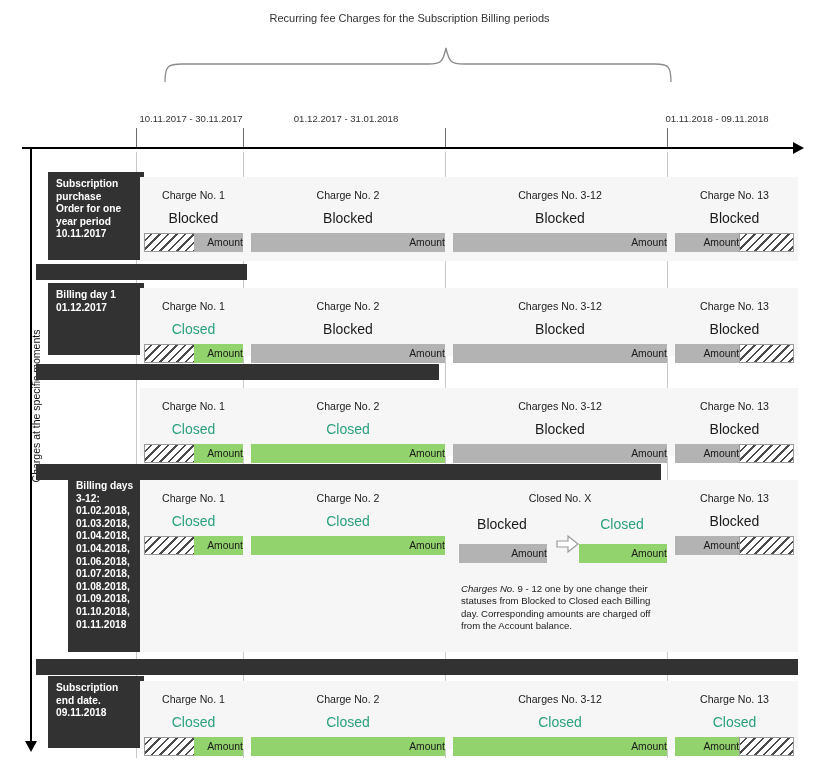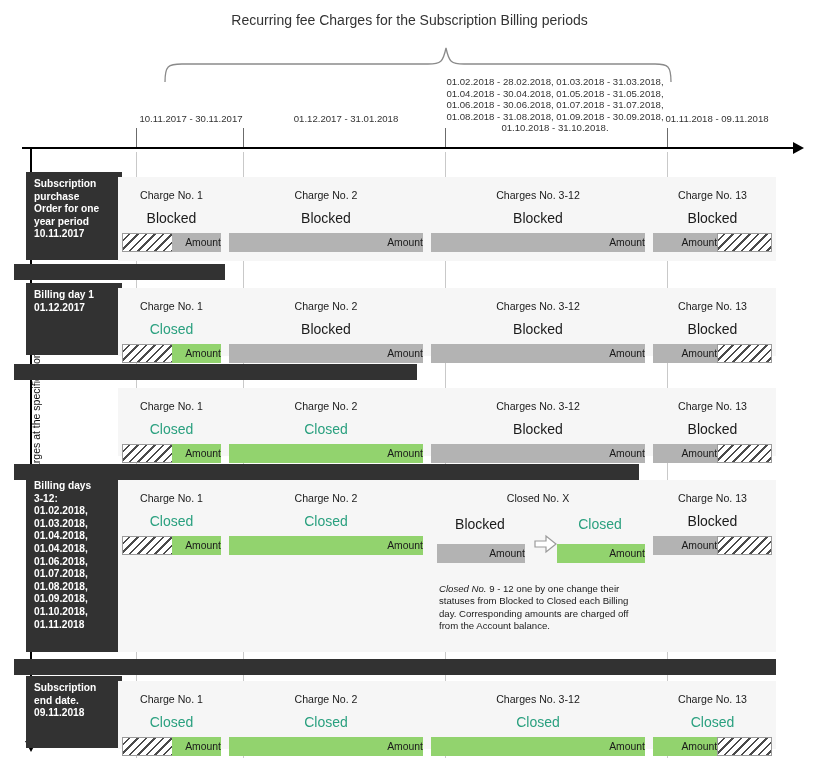--- a/index.html
+++ b/index.html
@@ -8,21 +8,21 @@
     width: 819px; height: 766px;
     background: #ffffff;
     font-family: "Liberation Sans", sans-serif;
     color: #1a1a1a;
   }
   #stage { position: relative; width: 819px; height: 766px; overflow: hidden; }
 
   
   .top-title {
     position: absolute; left: 0; top: 12px; width: 819px;
-    text-align: center; font-size: 14px; color: #333;
+    text-align: center; font-size: 11px; color: #333;
   }
 
   
   .brace { position: absolute; left: 160px; top: 30px; }
 
   
   .period {
     position: absolute; text-align: center; font-size: 9.6px; color: #333;
     line-height: 11.6px; white-space: pre-line;
   }
@@ -62,21 +62,21 @@
   .tick {
     position: absolute; top: 128px; width: 1px; height: 20px; background: #6b6b6b;
   }
 
   
   .col-sep {
     position: absolute; top: 152px; width: 1px; height: 606px; background: #c9c9c9;
   }
 
   
-  .row { position: absolute; left: 14px; width: 762px; }
+  .row { position: absolute; left: 36px; width: 762px; }
   .row-darkbar {
     position: absolute; left: 0; top: 0; height: 16px;
     background: #323232;
   }
   .row-label {
     position: absolute; left: 12px;
     width: 96px; background: #323232; color: #ffffff;
     font-size: 10.2px; font-weight: bold; line-height: 12.6px;
     padding: 6px 6px 6px 8px; white-space: pre-line;
   }
@@ -122,25 +122,20 @@
 
   <div class="top-title">Recurring fee Charges for the Subscription Billing periods</div>
 
   <svg class="brace" width="520" height="55">
     <path d="M5,52 C5,36 8,34 22,34 L268,34 C281,34 283,32 286,18
              C289,32 291,34 304,34 L495,34 C508,34 511,36 511,52" fill="none" stroke="#8a8a8a" stroke-width="1.3"></path>
   </svg>
 
   <div class="period" id="period-0">10.11.2017 - 30.11.2017</div>
   <div class="period" id="period-1">01.12.2017 - 31.01.2018</div>
-  <div class="period" id="period-2">01.02.2018 - 28.02.2018, 01.03.2018 - 31.03.2018,
-01.04.2018 - 30.04.2018, 01.05.2018 - 31.05.2018,
-01.06.2018 - 30.06.2018, 01.07.2018 - 31.07.2018,
-01.08.2018 - 31.08.2018, 01.09.2018 - 30.09.2018,
-01.10.2018 - 31.10.2018.</div>
   <div class="period" id="period-3">01.11.2018 - 09.11.2018</div>
 
   <div class="tick" style="left:136px"></div>
   <div class="tick" style="left:243px"></div>
   <div class="tick" style="left:445px"></div>
   <div class="tick" style="left:667px"></div>
 
   <div class="h-axis"></div>
   <div class="h-axis-arrow"></div>
   <div class="v-axis"></div>
@@ -253,21 +248,21 @@
           <div class="cell-title" style="margin-top: 12px;">Charge No. 13</div>
           <div class="cell-status st-blocked" style="margin-top: 9px;">Blocked</div>
           <div class="amt-wrap" style="margin-top: 7px;">
             <div class="amt gray" style="left: 4px; width: 64.26px;">Amount</div>
             <div class="hatch" style="left: 68.26px; width: 54.74px;"></div>
           </div>
         </div>
       </div>
       <div class="row" style="top: 464px; height: 195px;">
         <div class="row-darkbar" style="width: 625px;"></div>
-        <div class="row-label" style="top: 10px; min-height: 178px;">Billing days
+        <div class="row-label" style="top: 10px; min-height: 178px; margin-left: 20px;">Billing days
 3-12:
 01.02.2018,
 01.03.2018,
 01.04.2018,
 01.04.2018,
 01.06.2018,
 01.07.2018,
 01.08.2018,
 01.09.2018,
 01.10.2018,
@@ -293,21 +288,21 @@
             <div class="cell-status st-blocked" style="position: absolute; left: 10px; width: 86px;">Blocked</div>
             <div class="cell-status st-closed" style="position: absolute; left: 130px; width: 86px;">Closed</div>
           </div>
           <div class="amt-wrap" style="margin-top: 8px;">
             <div class="amt gray" style="left: 10px; width: 88px;">Amount</div>
             <div class="flow-arrow" style="left: 106px; top: -12px;"><svg width="26" height="26" viewBox="0 0 26 26">
                 <path d="M2,9 L13,9 L13,4 L23,12 L13,20 L13,15 L2,15 Z" fill="#ffffff" stroke="#9a9a9a" stroke-width="1.2"></path>
               </svg></div>
             <div class="amt green" style="left: 130px; width: 88px;">Amount</div>
           </div>
-          <div class="note" style="position: static; margin: 20px 12px 0px;"><i>Closed No.</i><span> 9 - 12 one by one change their statuses  from Blocked to Closed each Billing day. Corresponding amounts are charged off from the Account balance.</span></div>
+          <div class="note" style="position: static; margin: 20px 12px 0px;"><i>Charges No.</i><span> 9 - 12 one by one change their statuses  from Blocked to Closed each Billing day. Corresponding amounts are charged off from the Account balance.</span></div>
         </div>
         <div class="cell" style="left: 635px; width: 127px; top: 16px; height: 172px;">
           <div class="cell-title" style="margin-top: 12px;">Charge No. 13</div>
           <div class="cell-status st-blocked" style="margin-top: 9px;">Blocked</div>
           <div class="amt-wrap" style="margin-top: 7px;">
             <div class="amt gray" style="left: 4px; width: 64.26px;">Amount</div>
             <div class="hatch" style="left: 68.26px; width: 54.74px;"></div>
           </div>
         </div>
       </div>

